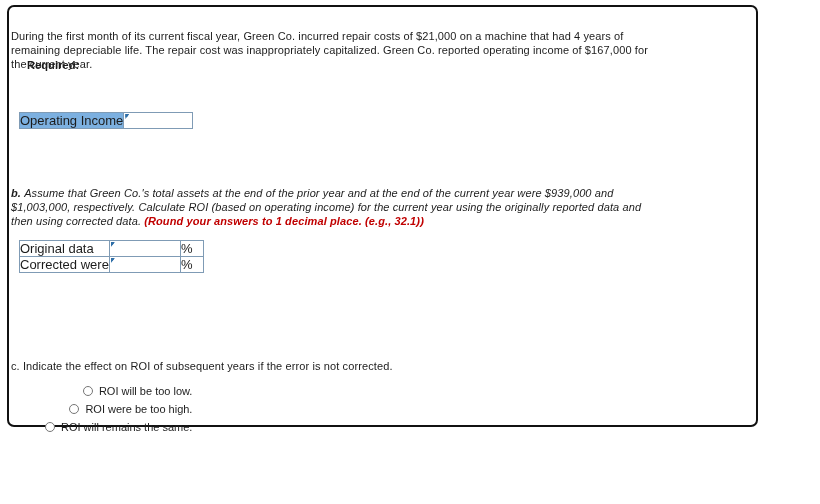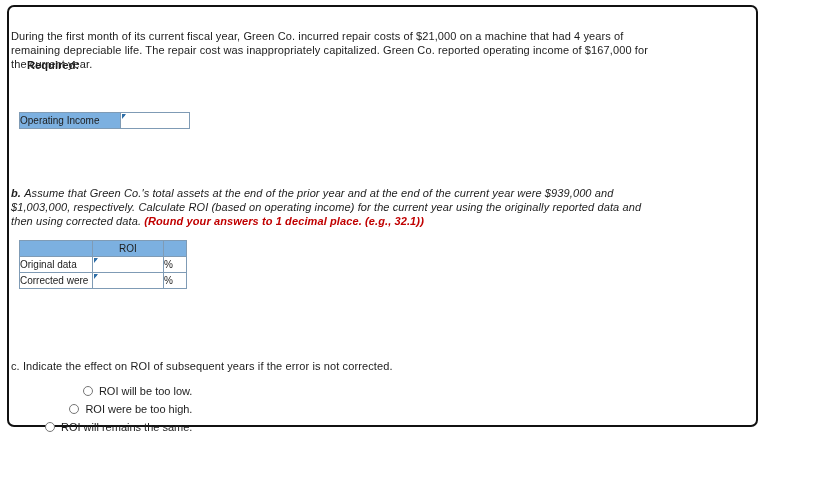--- a/index.html
+++ b/index.html
@@ -66,21 +66,21 @@
   #part-c-paragraph {
     left: 2px;
     top: 341px;
     width: 500px;
   }
 
   
   .sheet {
     position: absolute;
     border-collapse: collapse;
-    font-size: 10px;
+    font-size: 13px;
     color: #1c1c1c;
   }
   .sheet td, .sheet th {
     border: 1px solid #7f9bb5;
     padding: 0;
     height: 15px;
     font-weight: 400;
     vertical-align: middle;
   }
   .hdr {
@@ -183,25 +183,20 @@
       </tr>
     </tbody>
   </table>
 
   <div class="para" id="part-b-paragraph">
     <span id="part-b-label">b. </span><span>Assume that Green Co.'s total assets at the end of the prior year and at the end of the current year were $939,000 and $1,003,000, respectively. Calculate ROI (based on operating income) for the current year using the originally reported data and then using corrected data. </span><span class="round-note">(Round your answers to 1 decimal place. (e.g., 32.1))</span>
   </div>
 
   <table class="sheet" id="roi-table">
     <tbody>
-      <tr>
-        <th class="hdr c1"></th>
-        <th class="hdr c2">ROI</th>
-        <th class="hdr c3"></th>
-      </tr>
       <tr>
         <td class="rowlbl c1">Original data</td>
         <td class="cell-input c2">
           <span class="tick"></span>
         </td>
         <td class="pct c3">%</td>
       </tr>
       <tr>
         <td class="rowlbl c1">Corrected were</td>
         <td class="cell-input c2">

